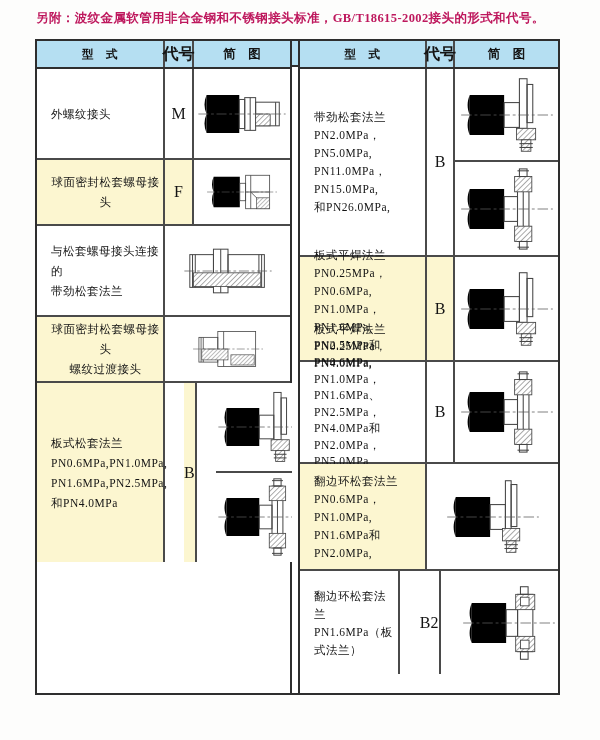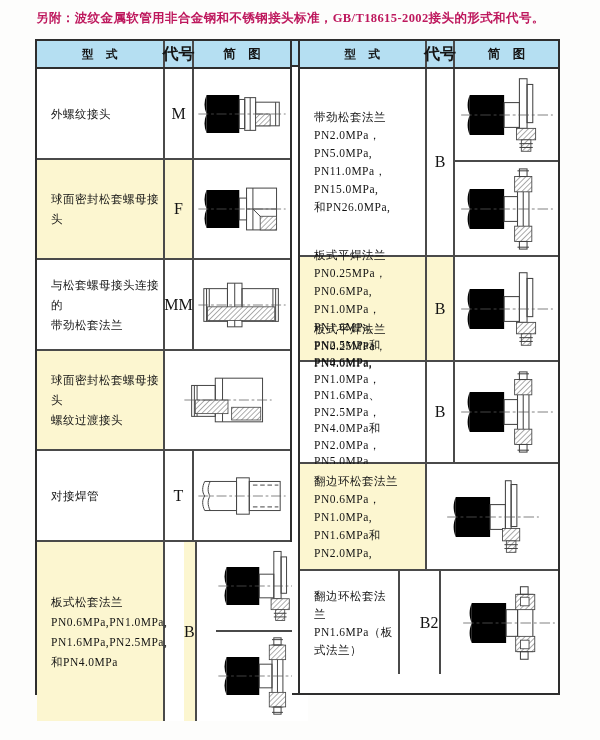--- a/index.html
+++ b/index.html
@@ -55,21 +55,21 @@
 
   .left  .ct { width: 128px; }
   .left  .cc { width: 29px; }
   .right .ct { width: 127px; line-height: 18px; }
   .right .cc { width: 28px; }
   .right .lh17 .ct { line-height: 16.5px; }
 
   .row.hl .ct, .row.hl .cc { background: #fcf6d0; }
 
   
-  .h91 { height: 91px; } .h88 { height: 100px; } .h179 { height: 179px; }
+  .h91 { height: 91px; } .h88 { height: 66px; text-align: center; } .h179 { height: 179px; }
   
   .h211 { height: 188px; } .h105 { height: 105px; } .h102 { height: 102px; }
   .h107 { height: 107px; } .h103 { height: 103px; }
 
   .sub { flex: 1 1 50%; display: flex; align-items: center; justify-content: center; min-height: 0; }
   .sub.first { border-bottom: 2px solid #4a4a4a; }
   .cd.single { align-items: center; justify-content: center; }
 
   svg.diag { display: block; }
   svg.diag .ln { stroke: #454545; stroke-width: 1.1; fill: none; }
@@ -139,21 +139,20 @@
             <path class="ln" d="M62 44 L72 54"></path>
             <rect class="ht" x="70" y="52" width="18" height="15"></rect>
             <line class="cl" x1="2" y1="44" x2="98" y2="44"></line>
           </svg>
         </div>
       </div>
 
       <div class="row h91">
         <div class="ct">与松套螺母接头连接的
 带劲松套法兰</div>
-        <div class="cc">MM</div>
         <div class="cd single">
           <svg class="diag" width="92" height="80" viewBox="0 0 100 88">
             <rect class="ln" x="8" y="26" width="26" height="36"></rect>
             <line class="ln" x1="11" y1="26" x2="11" y2="62"></line>
             <line class="ln" x1="14" y1="26" x2="14" y2="62"></line>
             <rect class="ln" x="34" y="20" width="16" height="48"></rect>
             <line class="ln" x1="42" y1="20" x2="42" y2="68"></line>
             <rect class="ln" x="50" y="26" width="40" height="36"></rect>
             <line class="ln" x1="84" y1="26" x2="84" y2="62"></line>
             <line class="ln" x1="87" y1="26" x2="87" y2="62"></line>
@@ -173,36 +172,20 @@
             <line class="ln" x1="16" y1="28" x2="16" y2="62"></line>
             <rect class="ln" x="36" y="20" width="52" height="48"></rect>
             <line class="ln" x1="44" y1="20" x2="44" y2="68"></line>
             <rect class="ht" x="14" y="44" width="36" height="15"></rect>
             <rect class="ht" x="54" y="52" width="32" height="14"></rect>
             <line class="cl" x1="2" y1="44" x2="98" y2="44"></line>
           </svg>
         </div>
       </div>
 
-      <div class="row h91">
-        <div class="ct">对接焊管</div>
-        <div class="cc">T</div>
-        <div class="cd single">
-          <svg class="diag" width="92" height="80" viewBox="0 0 100 88">
-            <path class="ln" d="M9 28 H44 V60 H9"></path>
-            <path class="ln" d="M9 28 C6 34 6 40 9 44 C6 48 6 54 9 60"></path>
-            <path class="ln" d="M15 28 C12 34 12 40 15 44 C12 48 12 54 15 60"></path>
-            <rect class="ln" x="44" y="24" width="14" height="40"></rect>
-            <rect class="ln" x="58" y="28" width="34" height="32"></rect>
-            <line class="ln" x1="62" y1="32" x2="90" y2="32" stroke-dasharray="5 3"></line>
-            <line class="ln" x1="62" y1="56" x2="90" y2="56" stroke-dasharray="5 3"></line>
-            <line class="cl" x1="2" y1="44" x2="98" y2="44"></line>
-          </svg>
-        </div>
-      </div>
 
       <div class="row h179 hl">
         <div class="ct">板式松套法兰
 PN0.6MPa,PN1.0MPa,
 PN1.6MPa,PN2.5MPa,
 和PN4.0MPa</div>
         <div class="cc">B</div>
         <div class="cd">
           <div class="sub first">
             <svg class="diag" width="92" height="80" viewBox="0 0 100 88">

